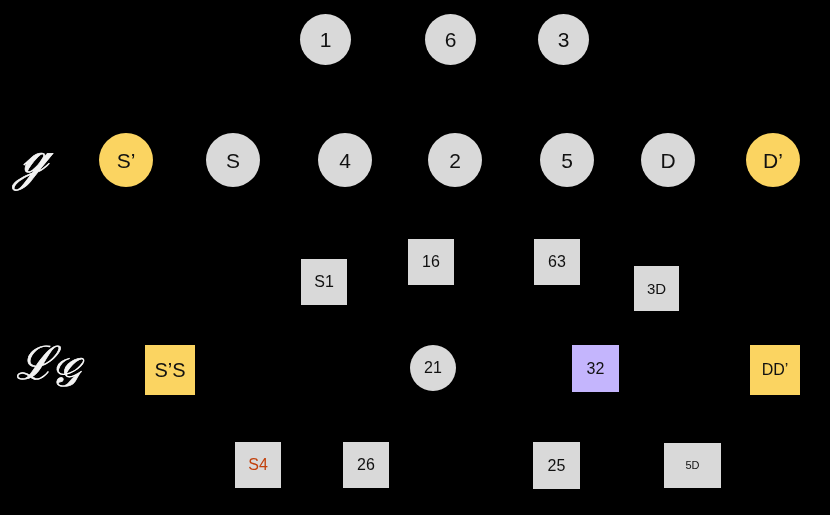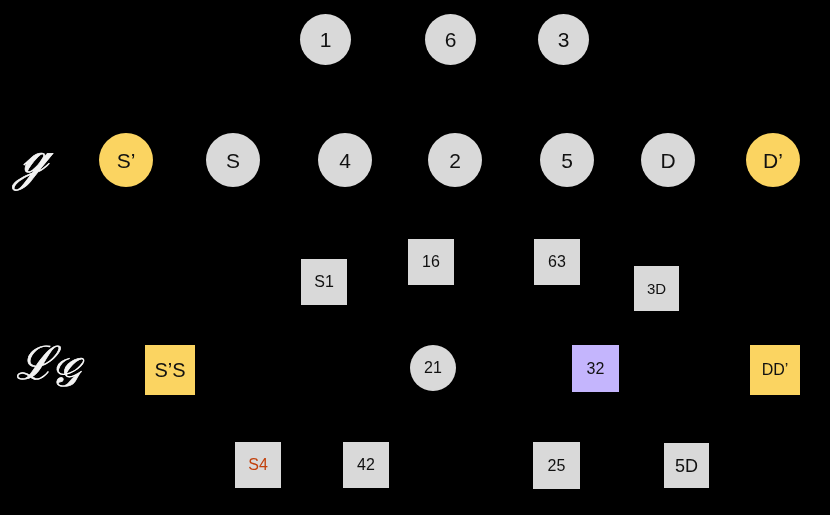--- a/index.html
+++ b/index.html
@@ -116,21 +116,21 @@
     <div class="node square fill-grey" style="left: 572px; top: 345px; width: 47px; height: 47px; font-size: 16px; color: rgb(17, 17, 17); background: #c4b5fd;">
       <span>32</span>
     </div>
     <div class="node square fill-gold" style="left: 750px; top: 345px; width: 50px; height: 50px; font-size: 16px; color: rgb(17, 17, 17); background: rgb(251, 212, 97);">
       <span>DD’</span>
     </div>
     <div class="node square fill-grey" style="left: 235px; top: 442px; width: 46px; height: 46px; font-size: 16px; color: #c2410c; background: rgb(217, 217, 217);">
       <span>S4</span>
     </div>
     <div class="node square fill-grey" style="left: 343px; top: 442px; width: 46px; height: 46px; font-size: 16px; color: rgb(17, 17, 17); background: rgb(217, 217, 217);">
-      <span>42</span>
+      <span>26</span>
     </div>
     <div class="node square fill-grey" style="left: 533px; top: 442px; width: 47px; height: 47px; font-size: 16px; color: rgb(17, 17, 17); background: rgb(217, 217, 217);">
       <span>25</span>
     </div>
-    <div class="node square fill-grey" style="left: 664px; top: 443px; width: 45px; height: 45px; font-size: 18px; color: rgb(17, 17, 17); background: rgb(217, 217, 217);">
+    <div class="node square fill-grey" style="left: 664px; top: 443px; width: 57px; height: 45px; font-size: 11px; color: rgb(17, 17, 17); background: rgb(217, 217, 217);">
       <span>5D</span>
     </div>
   </div>
 
 </body></html>

